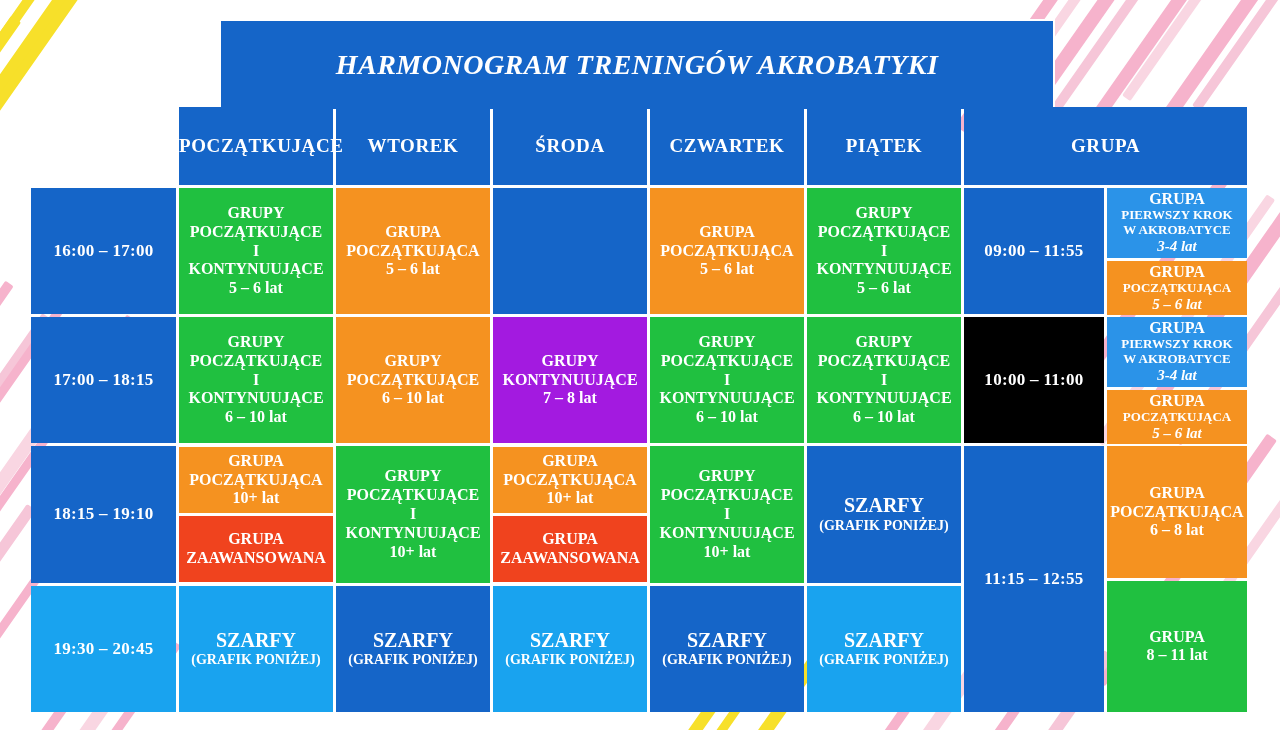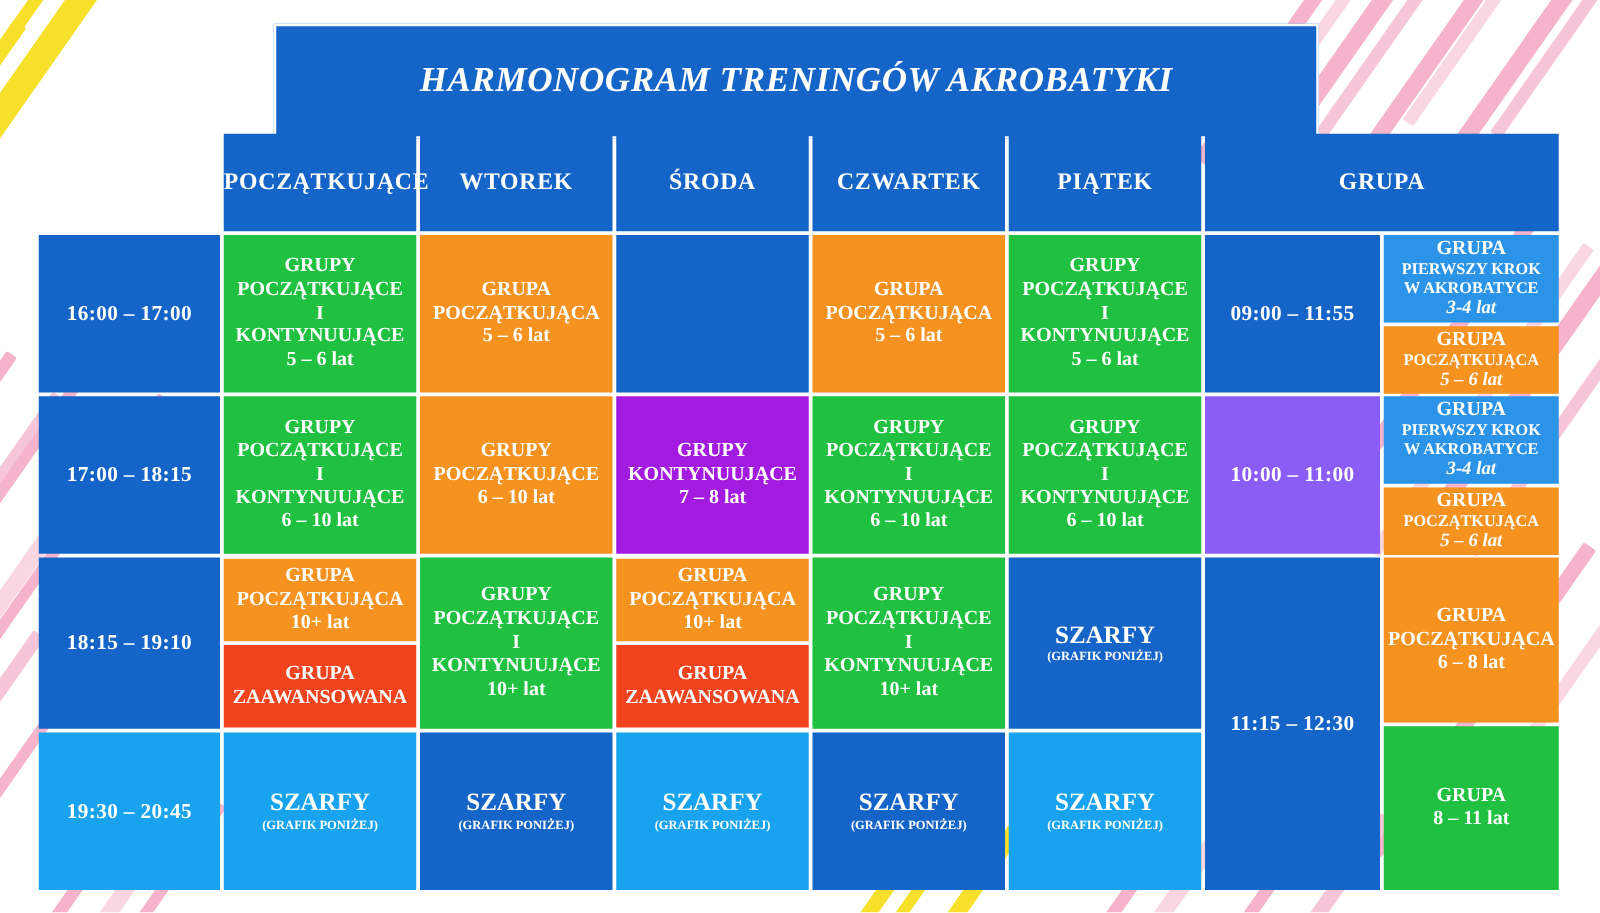--- a/index.html
+++ b/index.html
@@ -93,28 +93,28 @@
     letter-spacing: 0.6px;
   }
   .hdr.blank { background: transparent; }
 
   .timecell {
     background: #1565c8;
     font-size: 17px;
     letter-spacing: 0.3px;
   }
   .timecell.sat { background: #1565c8; font-size: 17px; }
-  .timecell.sat-light { background: #8b5cf6; color: #ffffff; }
+  .timecell.sat-light { background: #000000; color: #ffffff; }
 
   .cell {
     font-size: 16px;
     line-height: 1.18;
     padding: 4px 3px;
   }
-  .cell .sm { font-size: 10px; }
+  .cell .sm { font-size: 14px; }
 
   .c-green  { background: #20c040; }
   .c-orange { background: #f59220; }
   .c-blue   { background: #1565c8; }
   .c-lblue  { background: #19a3ef; }
   .c-purple { background: #a31ae0; }
   .c-red    { background: #f0431e; }
   .c-skyb   { background: #2b93e8; }
   .c-empty  { background: #1565c8; }
 
@@ -388,21 +388,21 @@
               <div>I</div>
               <div>KONTYNUUJĄCE</div>
               <div>10+ lat</div>
             </td>
 
             <td class="cell c-blue">
               <div style="font-size:20px">SZARFY</div>
               <div class="sm">(GRAFIK PONIŻEJ)</div>
             </td>
 
-            <td class="timecell sat" rowspan="2">11:15 – 12:30</td>
+            <td class="timecell sat" rowspan="2">11:15 – 12:55</td>
 
             <td style="padding:0" rowspan="2">
               <div class="sat-inner" style="height:266px">
                 <div class="c-orange">
                   <div class="l1">GRUPA</div>
                   <div class="l1">POCZĄTKUJĄCA</div>
                   <div class="l1">6 – 8 lat</div>
                 </div>
                 <div class="c-green">
                   <div class="l1">GRUPA</div>

